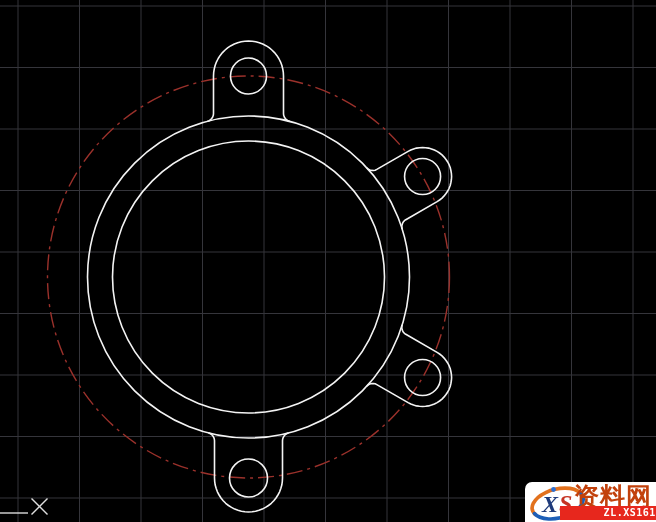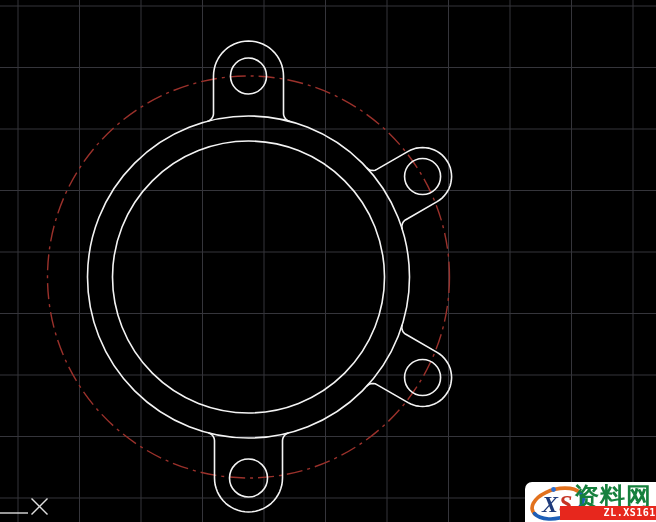--- a/index.html
+++ b/index.html
@@ -98,18 +98,18 @@
   <div class="wm-box" id="wm-box" style="left: 525px; top: 482px; width: 131px; height: 40px; background: rgb(255, 255, 255);">
     <svg class="wm-logo" viewBox="0 0 62 38">
       <g transform="rotate(-14 29 20)">
         <path id="wm-arc-top" d="M 6 26 A 26 14.5 0 0 1 55 16" fill="none" stroke-width="3.6" stroke-linecap="round" stroke="#e2711d"></path>
         <path id="wm-arc-bot" d="M 55.5 17 A 26 14.5 0 0 1 5.5 25" fill="none" stroke-width="3.6" stroke-linecap="round" stroke="#1d5fb8"></path>
       </g>
       <circle id="wm-dot" cx="26.5" cy="6.5" r="2.4" fill="#2a6fd4"></circle>
       <text id="wm-x" x="15" y="29" font-size="24" font-weight="bold" font-style="italic" font-family="Liberation Serif, serif" fill="#1e3a7a">X</text>
       <text id="wm-s" x="32" y="28" font-size="24" font-weight="bold" font-style="italic" font-family="Liberation Serif, serif" fill="#c63322">S</text>
     </svg>
-    <div class="wm-site" id="wm-site" style="color: #15803d;">资料网</div>
+    <div class="wm-site" id="wm-site" style="color: #c2410c;">资料网</div>
     <div class="wm-strip" id="wm-strip" style="left: 35px; top: 23.5px; width: 96px; height: 14.5px; background: rgb(231, 39, 29); color: rgb(255, 255, 255);">ZL.XS1616.COM</div>
   </div>
 
 
 </div>
 
 </body></html>

